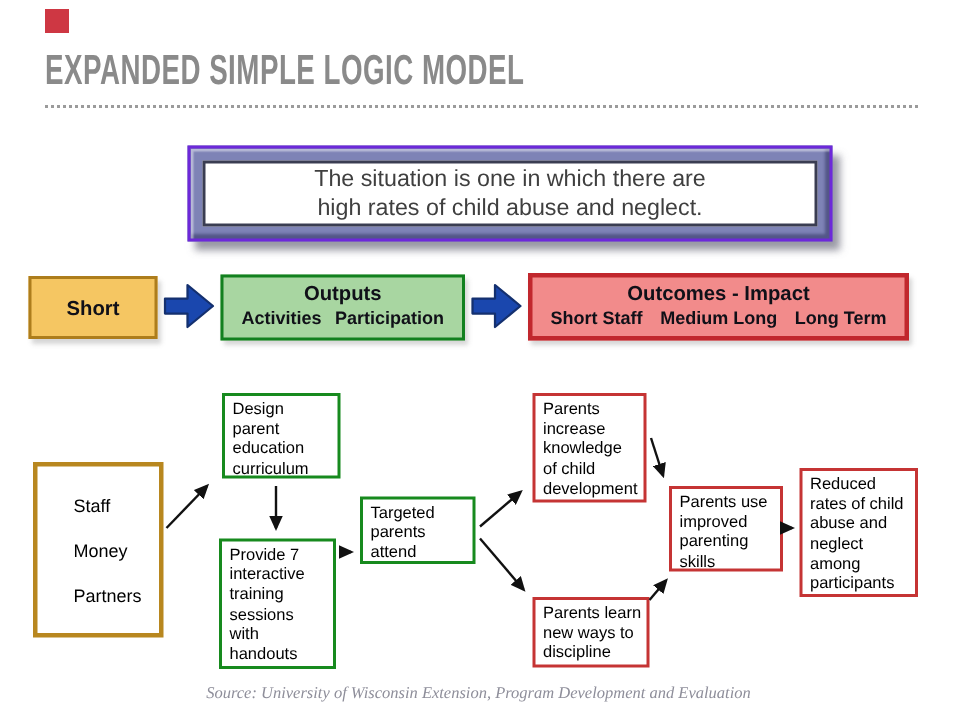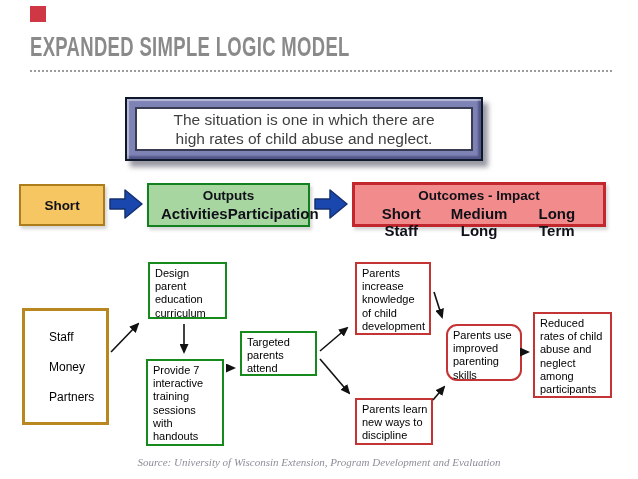--- a/index.html
+++ b/index.html
@@ -11,58 +11,58 @@
   .accent{position:absolute;left:30px;top:6px;width:16px;height:16px;background:#CE3743;}
   
   .title{
     position:absolute;left:30px;top:31px;
     font-size:28px;font-weight:700;color:#8A8A8A;white-space:nowrap;
     transform:scaleX(0.66);transform-origin:left top;letter-spacing:0.5px;
   }
   .dots{position:absolute;left:30px;top:70px;width:582px;border-top:2px dotted #9B9B9B;}
   
   .situation{
-    position:absolute;left:125px;top:97px;width:358px;height:64px;box-sizing:border-box;
-    background:#7E83B6;border:2px solid #0f172a;padding:8px;
+    position:absolute;left:125px;top:97px;width:430px;height:64px;box-sizing:border-box;
+    background:#7E83B6;border:2px solid #6d28d9;padding:8px;
     box-shadow:5px 6px 5px rgba(110,110,125,0.7),
                inset 2px 2px 1px rgba(255,255,255,0.45),
                inset -3px -3px 2px rgba(30,30,80,0.45);
   }
   .situation-inner{
     width:100%;height:100%;box-sizing:border-box;background:#fff;border:2px solid #3A3D52;
     display:flex;flex-direction:column;justify-content:center;align-items:center;
     font-size:15.5px;line-height:1.25;color:#3F3F3F;text-align:center;
   }
   
   .hdr{position:absolute;box-sizing:border-box;text-align:center;box-shadow:2px 3px 3px rgba(120,120,120,0.3);}
   .hdr-inputs{left:19px;top:184px;width:86px;height:42px;background:#F5C662;border:2.5px solid #AD7D1C;
     display:flex;align-items:center;justify-content:center;}
   .hdr-outputs{left:147px;top:183px;width:163px;height:44px;background:#A8D6A1;border:2.5px solid #12801F;}
   .hdr-outcomes{left:352px;top:182px;width:254px;height:45px;background:#F28B8B;border:3px solid #C1272D;}
   .hdr-label{font-weight:700;font-size:13.5px;color:#101018;}
   .hdr-title{font-weight:700;font-size:13.5px;color:#101018;margin-top:3px;}
-  .hdr-subrow{display:flex;justify-content:space-between;padding:2px 12px 0 12px;font-weight:700;font-size:15px;color:#101018;}
+  .hdr-subrow{display:flex;justify-content:space-between;padding:2px 12px 0 12px;font-weight:700;font-size:12px;color:#101018;}
   .block-arrow{position:absolute;width:36px;height:36px;}
   .ba1{left:108px;top:186px;} .ba2{left:313px;top:186px;}
   
   .fbox{
     position:absolute;box-sizing:border-box;background:#fff;color:#000;
     font-size:11px;line-height:1.2;padding:3px 2px 2px 5px;white-space:pre;
   }
   .green{border:2.5px solid #178A1E;}
   .red{border:2.5px solid #C53434;}
   .staff{left:22px;top:308px;width:87px;height:117px;border:3px solid #B8871F;
     display:flex;flex-direction:column;justify-content:space-evenly;
     font-size:12px;padding-left:24px;white-space:normal;}
   .design{left:148px;top:262px;width:79px;height:57px;}
   .provide{left:146px;top:359px;width:78px;height:87px;}
   .targeted{left:240px;top:331px;width:77px;height:45px;}
   .increase{left:355px;top:262px;width:76px;height:73px;}
   .learn{left:355px;top:398px;width:78px;height:47px;}
-  .use{left:446px;top:324px;width:76px;height:57px;border-radius:11px;}
+  .use{left:446px;top:324px;width:76px;height:57px;}
   .reduced{left:533px;top:312px;width:79px;height:86px;}
   
   .connectors{position:absolute;left:0;top:0;width:638px;height:479px;pointer-events:none;}
   
   .source{
     position:absolute;left:0;right:0;top:456px;text-align:center;
     font-family:"Liberation Serif",serif;font-style:italic;font-size:11px;color:#8E8E9A;
   }
 </style>
 </head>

